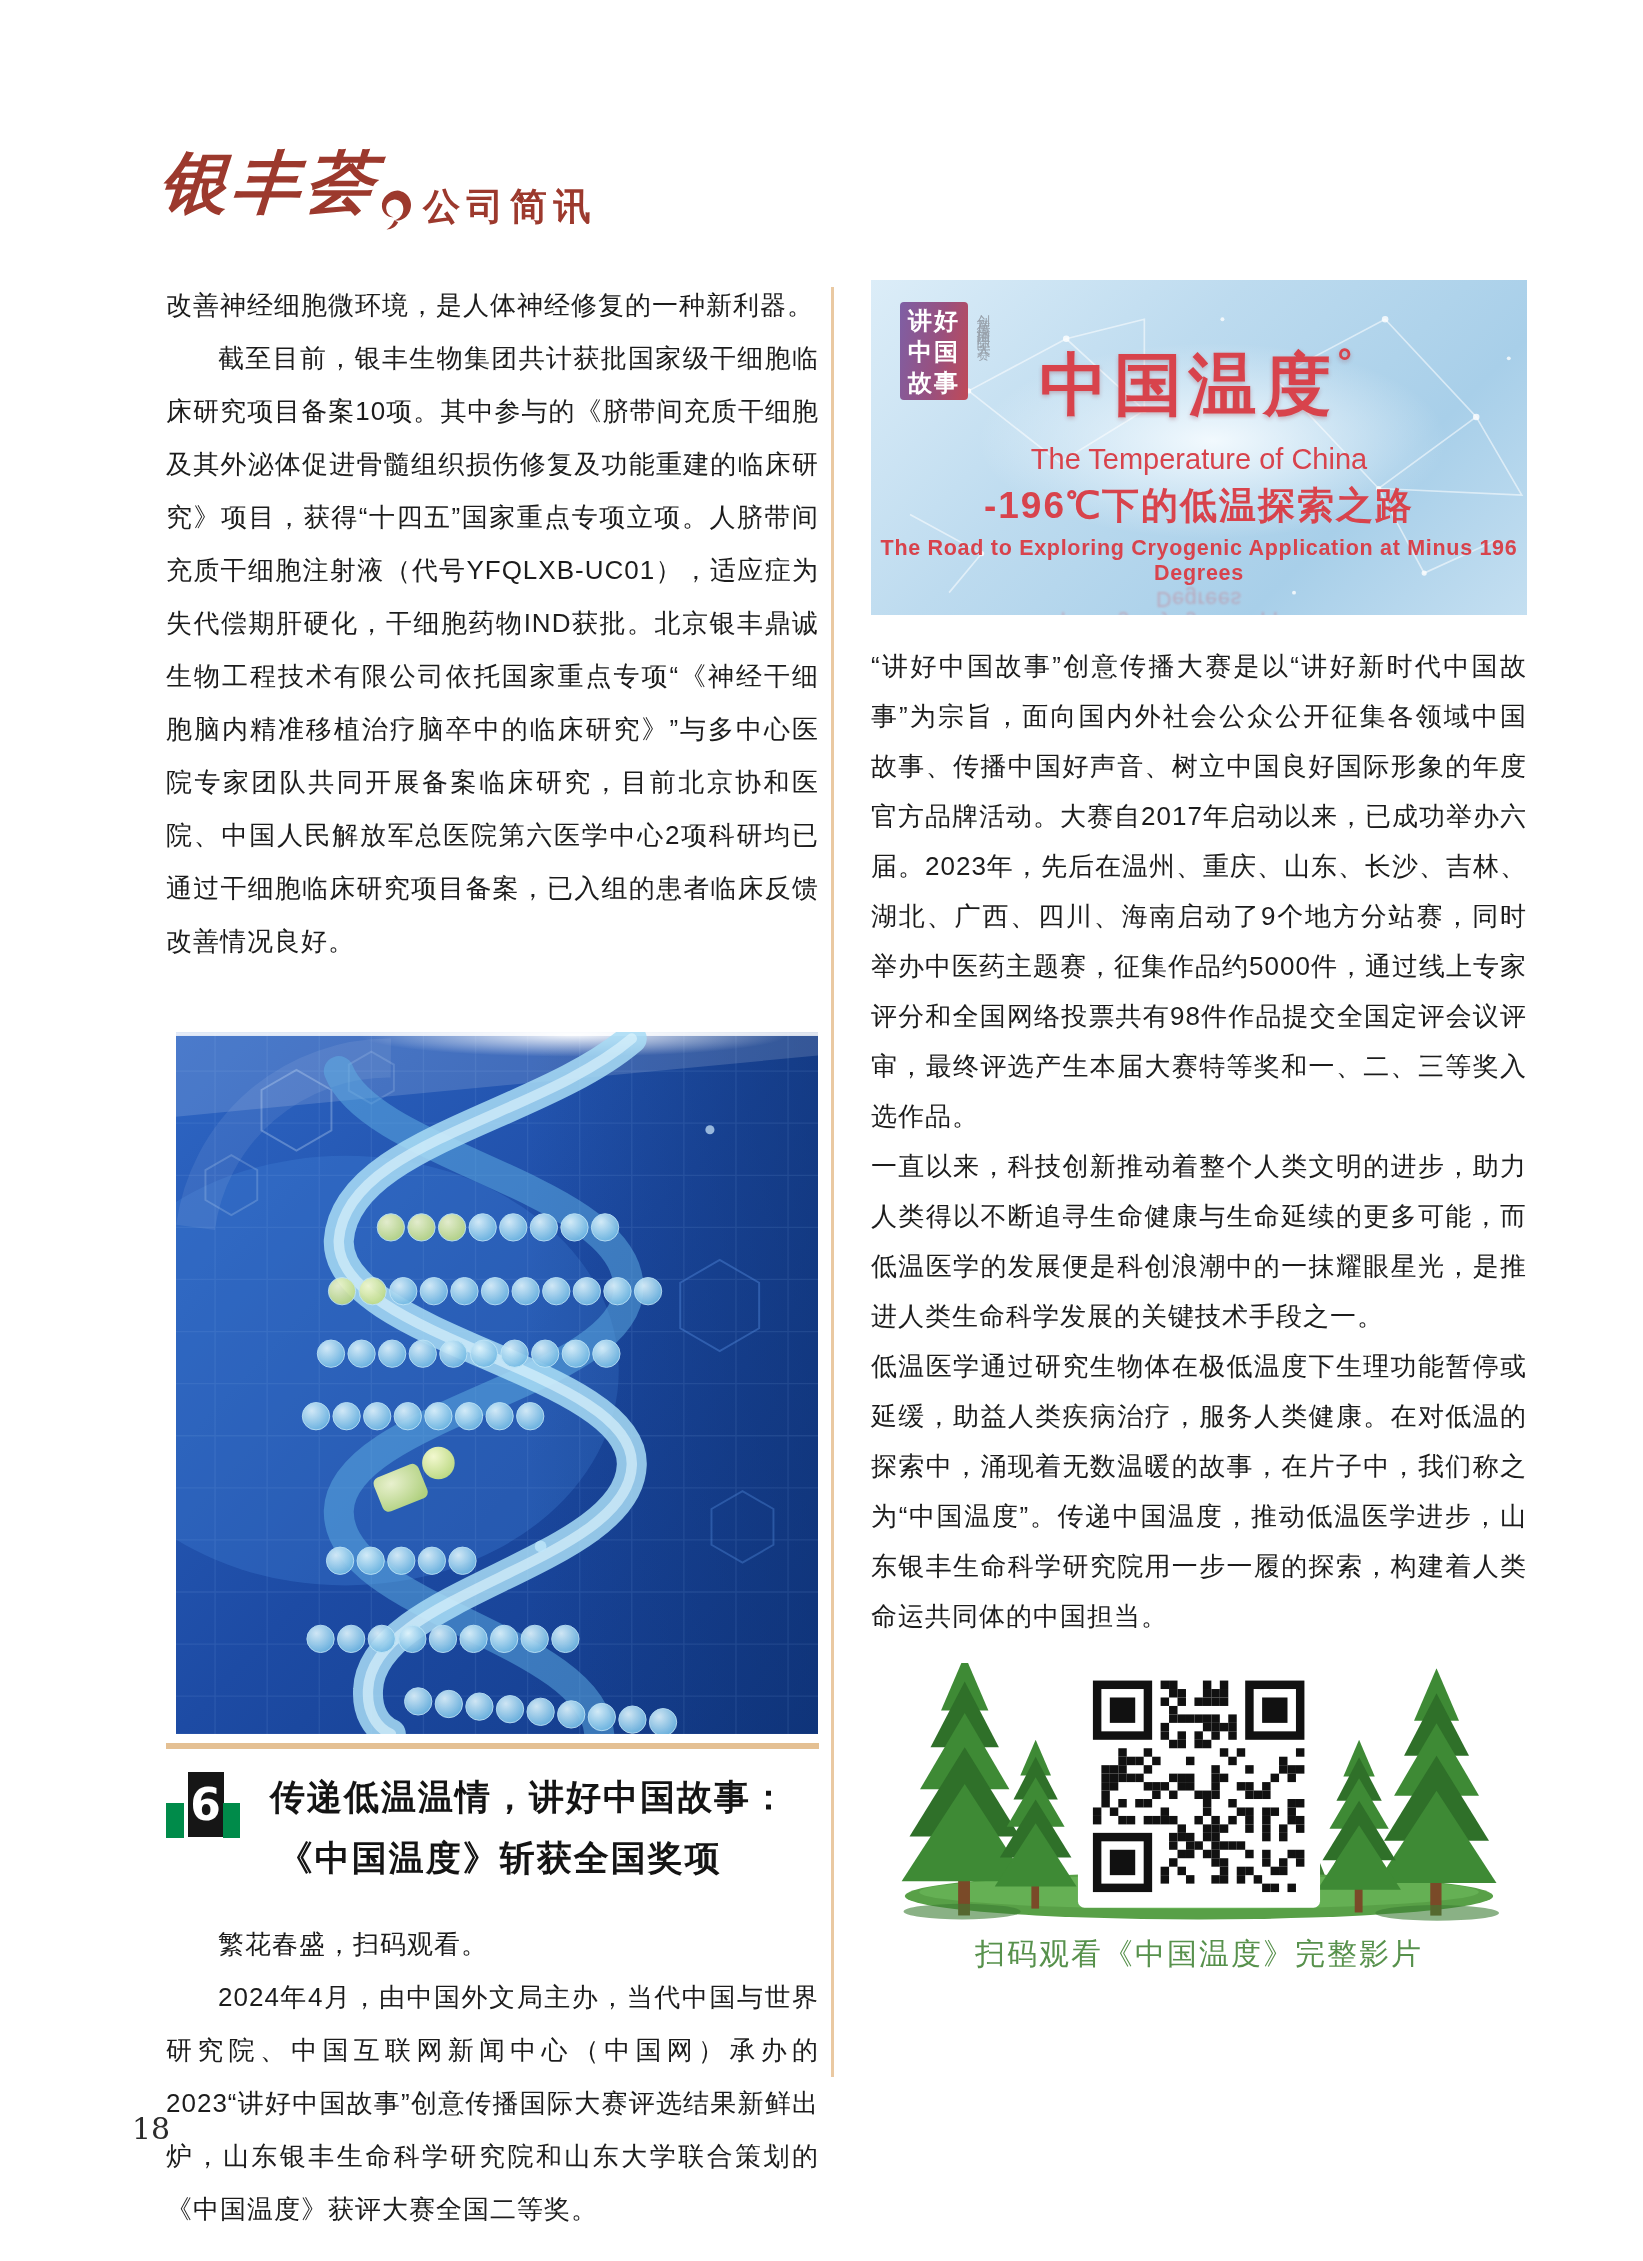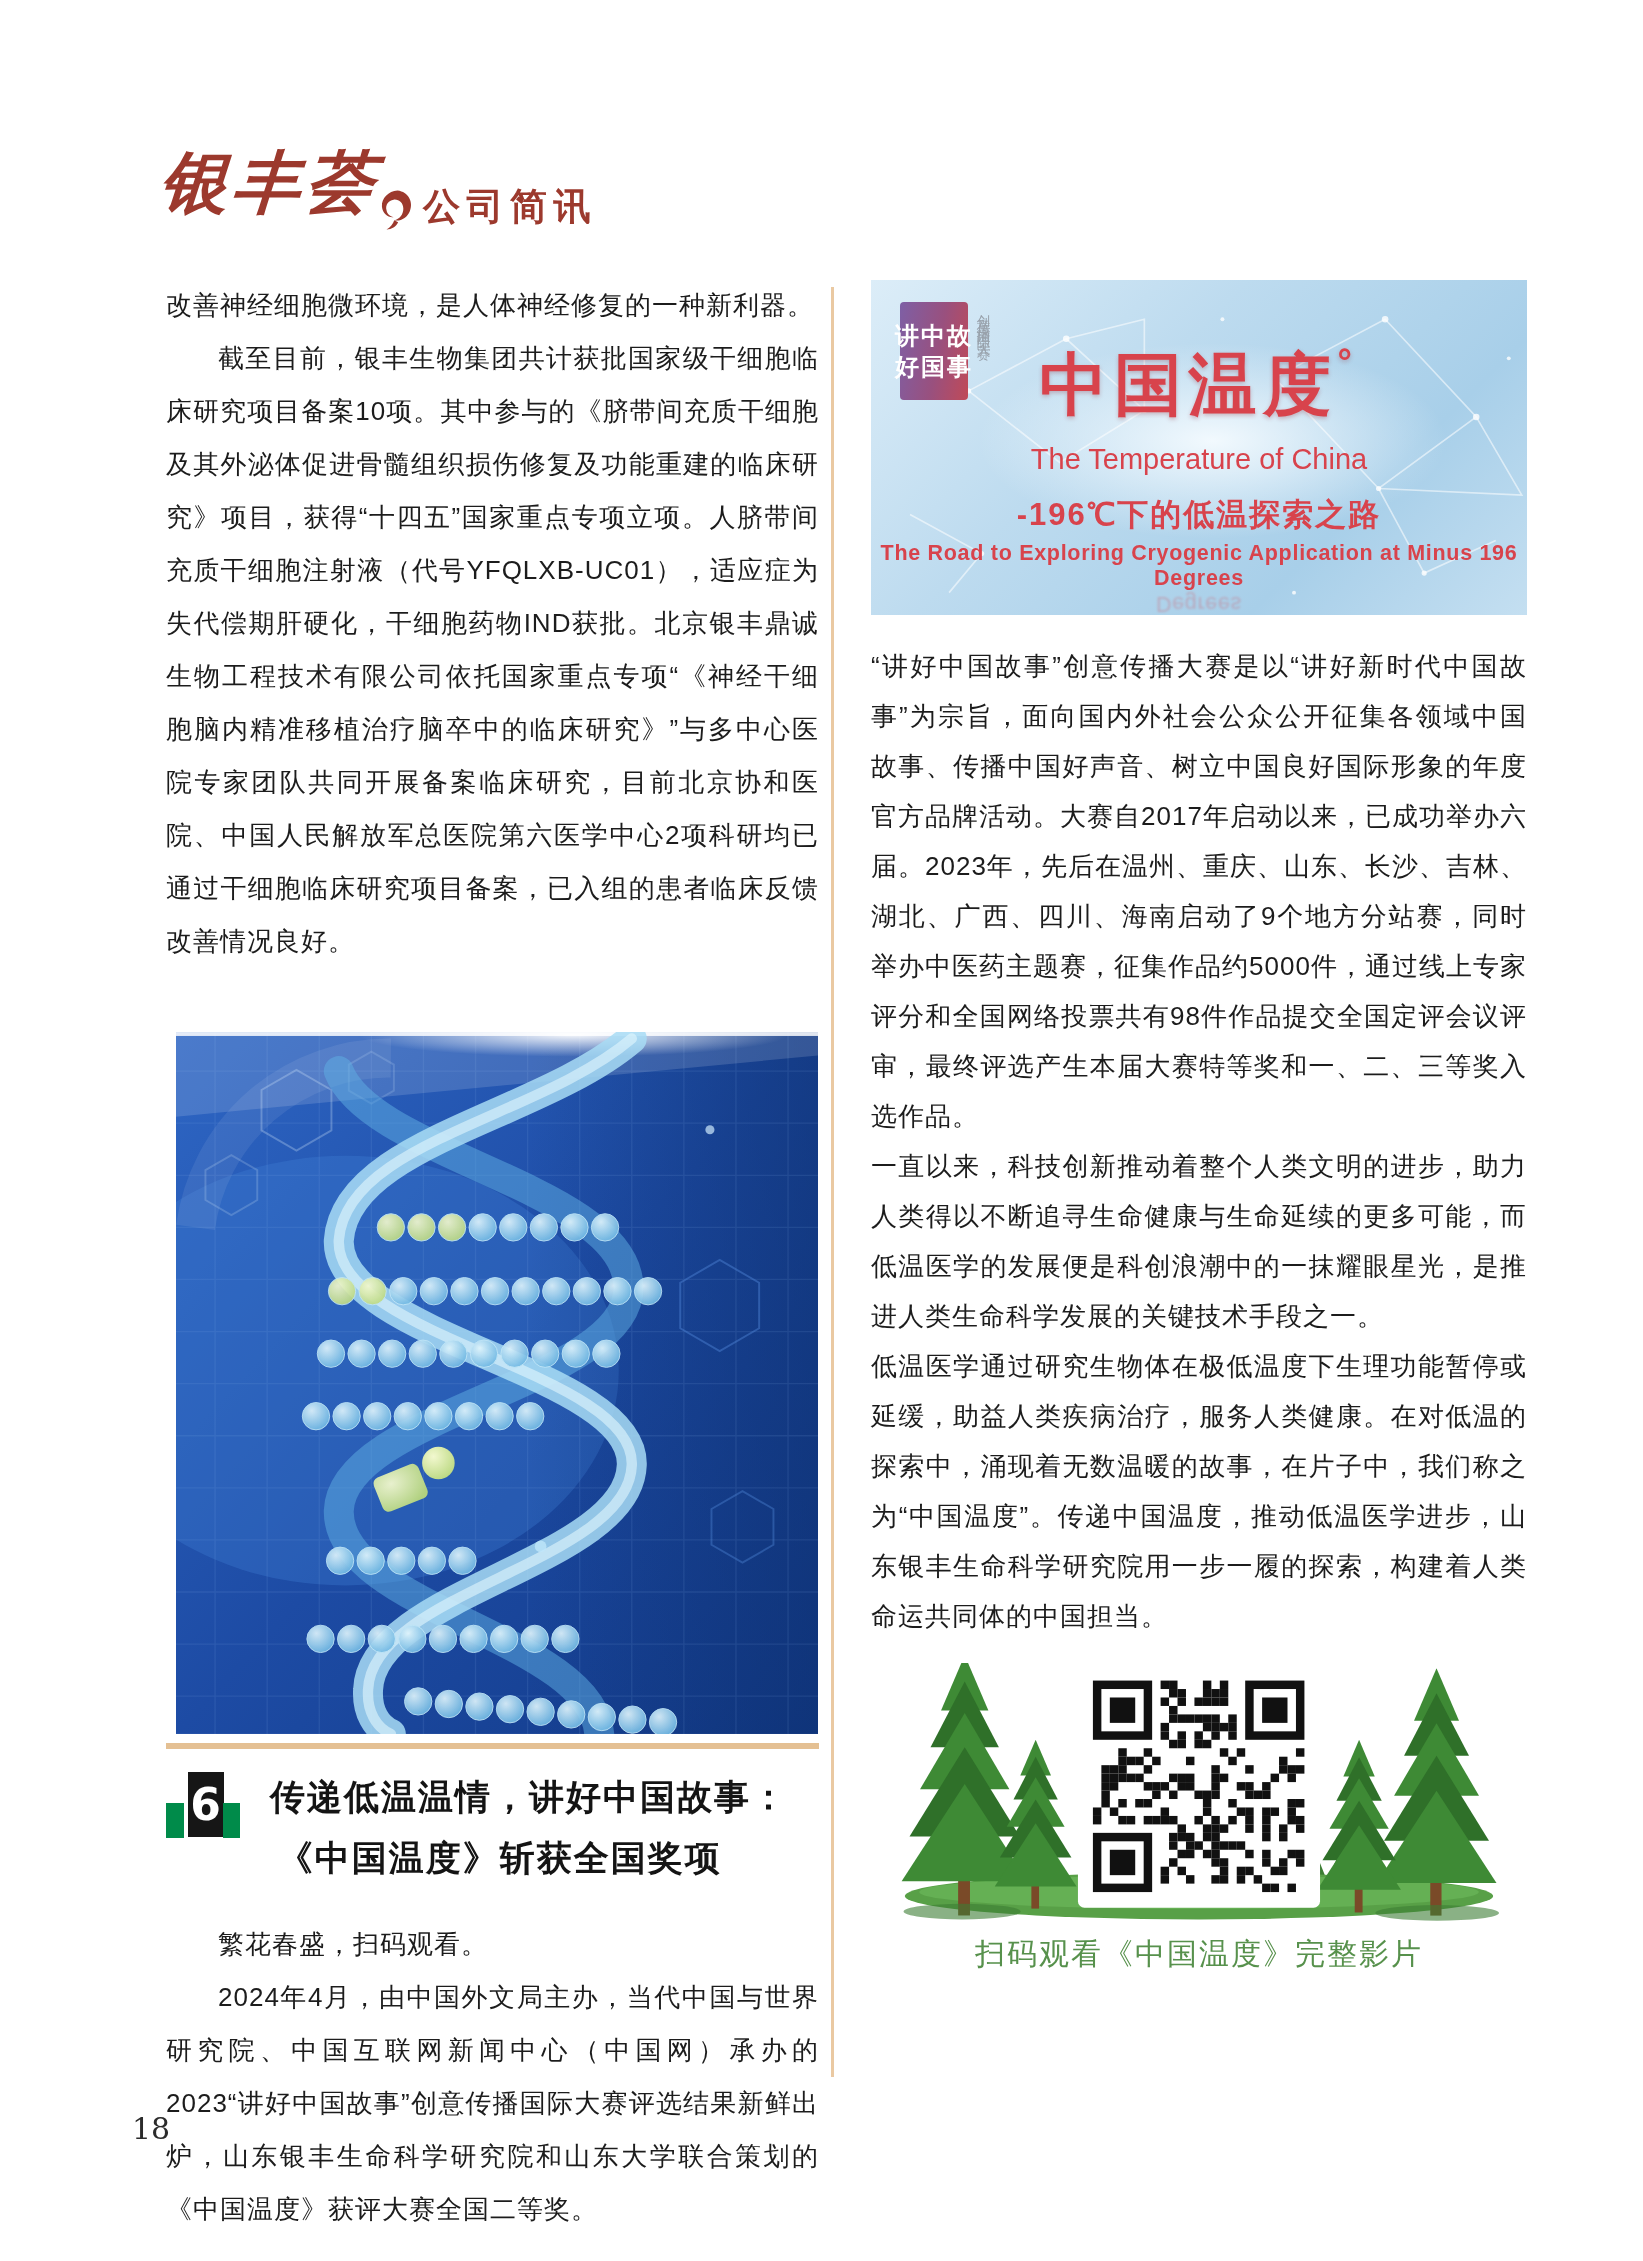--- a/index.html
+++ b/index.html
@@ -44,30 +44,30 @@
             font-family:"DejaVu Serif",serif;color:#2b2b2b}
 
   
   .poster{position:relative;width:656px;height:335px;overflow:hidden;
      background:
        radial-gradient(ellipse 55% 45% at 52% 48%, rgba(245,251,255,.95) 0%, rgba(245,251,255,0) 65%),
        linear-gradient(135deg,#dcedf8 0%,#bddbef 38%,#a8cfe9 72%,#c4dff1 100%)}
   .plexus{position:absolute;inset:0;width:100%;height:100%}
   .p-badge{position:absolute;left:29px;top:22px;width:68px;height:98px;border-radius:3.9px;
      background:linear-gradient(100deg,#7e5fa5 0%,#99507e 55%,#c04a58 100%);
-     display:flex;flex-direction:row;align-items:center;justify-content:center;
+     display:flex;flex-direction:column;align-items:center;justify-content:center;
      color:#fff;font-weight:700;font-size:24px;line-height:31px;letter-spacing:2px}
   .p-badge-side{position:absolute;left:103px;top:23.4px;writing-mode:vertical-rl;
      font-size:13.7px;color:#98a1ab;letter-spacing:4.6px}
   .p-text{position:absolute;left:0;right:0;top:60px;text-align:center;color:#d8434c}
   .p-cn{font-size:68px;font-weight:700;letter-spacing:6.5px;
         text-shadow:0 2px 4.6px rgba(140,30,40,.28)}
   .p-deg{display:inline-block;font-size:36px;transform:translateY(-34px);font-weight:700}
   .p-en{font-size:29px;margin-top:12px;font-weight:500}
-  .p-sub{font-size:31px;font-weight:700;margin-top:18px;letter-spacing:2px}
+  .p-sub{font-size:37px;font-weight:700;margin-top:5px;letter-spacing:2px}
   .p-sen{font-size:21.5px;margin-top:5.2px;font-weight:700;letter-spacing:0.7px}
   .p-ref{transform:scaleY(-1);opacity:.28;filter:blur(1px);font-size:21.5px;margin-top:0;
          letter-spacing:0.7px}
 
   .r-text{margin-top:26px}
 
   
   .qr-scene{position:relative;margin-top:22px;width:656px;height:261px}
   .qr-scene svg{position:absolute;inset:0}
   .qr-cap{margin-top:10.4px;text-align:center;font-size:30px;font-weight:400;

